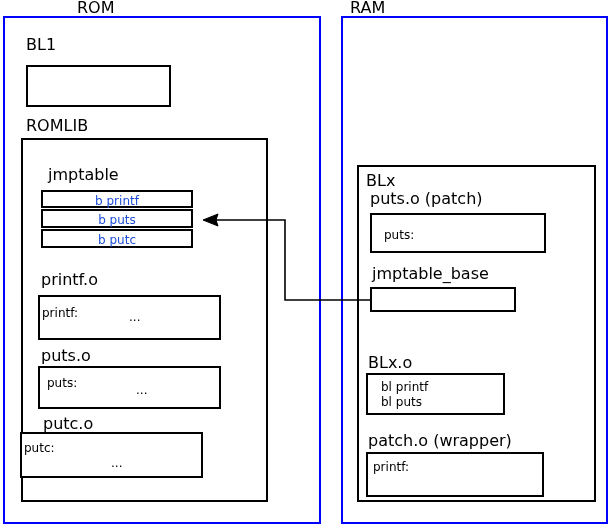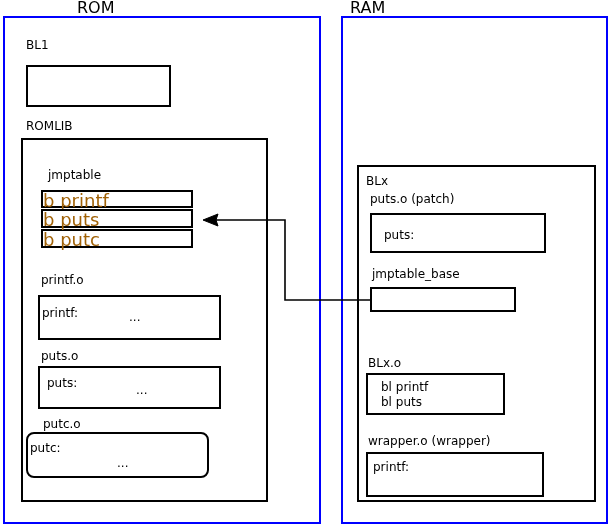--- a/index.html
+++ b/index.html
@@ -29,40 +29,40 @@
     background: transparent;
   }
   .blk {
     position: absolute;
     border: 2px solid #000000;
     box-sizing: border-box;
     background: #ffffff;
   }
   .cap {
     position: absolute;
-    font-size: 12px;
+    font-size: 16px;
     color: #000000;
     white-space: nowrap;
     line-height: 14px;
   }
   .cell-text {
     position: absolute;
     font-size: 12px;
     color: #000000;
     white-space: nowrap;
     line-height: 14px;
   }
   .jmp-row {
     position: absolute;
     border: 2px solid #000000;
     box-sizing: border-box;
     background: #ffffff;
-    font-size: 18px;
-    color: #a16207;
-    text-align: left;
+    font-size: 12px;
+    color: #1d4ed8;
+    text-align: center;
     line-height: 18px;
   }
   svg.conn {
     position: absolute;
     left: 0;
     top: 0;
     width: 613px;
     height: 530px;
     overflow: visible;
     pointer-events: none;
@@ -95,21 +95,21 @@
     <span class="cell-text" style="left:89px; top:13px;">...</span>
   </div>
 
   <div class="cap" style="left:41px; top:349px;">puts.o</div>
   <div class="blk" style="left:38px; top:366px; width:183px; height:43px;">
     <span class="cell-text" style="left:7px; top:8px;">puts:</span>
     <span class="cell-text" style="left:96px; top:15px;">...</span>
   </div>
 
   <div class="cap" style="left:43px; top:417px;">putc.o</div>
-  <div class="blk" style="left:26px; top:432px; width:183px; height:46px;border-radius:8px;">
+  <div class="blk" style="left:20px; top:432px; width:183px; height:46px;">
     <span class="cell-text" style="left:2px; top:7px;">putc:</span>
     <span class="cell-text" style="left:89px; top:22px;">...</span>
   </div>
 
   <div class="region-label" style="left:350px; top:1px;">RAM</div>
   <div class="region-box" style="left:341px; top:16px; width:267px; height:508px;"></div>
 
   <div class="blk" style="left:357px; top:165px; width:239px; height:337px;"></div>
   <div class="cap" style="left:366px; top:174px;">BLx</div>
 
@@ -122,21 +122,21 @@
   <div class="blk" style="left:370px; top:287px; width:146px; height:25px;">
     <span class="cell-text" style="left:6px; top:4px;"></span>
   </div>
 
   <div class="cap" style="left:368px; top:356px;">BLx.o</div>
   <div class="blk" style="left:366px; top:373px; width:139px; height:42px;">
     <span class="cell-text" style="left:13px; top:5px;">bl printf</span>
     <span class="cell-text" style="left:13px; top:20px;">bl puts</span>
   </div>
 
-  <div class="cap" style="left:368px; top:434px;">wrapper.o (wrapper)</div>
+  <div class="cap" style="left:368px; top:434px;">patch.o (wrapper)</div>
   <div class="blk" style="left:366px; top:452px; width:178px; height:45px;">
     <span class="cell-text" style="left:5px; top:6px;">printf:</span>
   </div>
 
   <svg class="conn" viewBox="0 0 613 530">
     <path d="M 370 300 L 285 300 L 285 220 L 212 220" fill="none" stroke="#000000" stroke-width="1.6"></path>
     <polygon points="203,220 218,214 216,220 218,226" fill="#000000" stroke="#000000" stroke-width="1"></polygon>
   </svg>
 
 </div>

